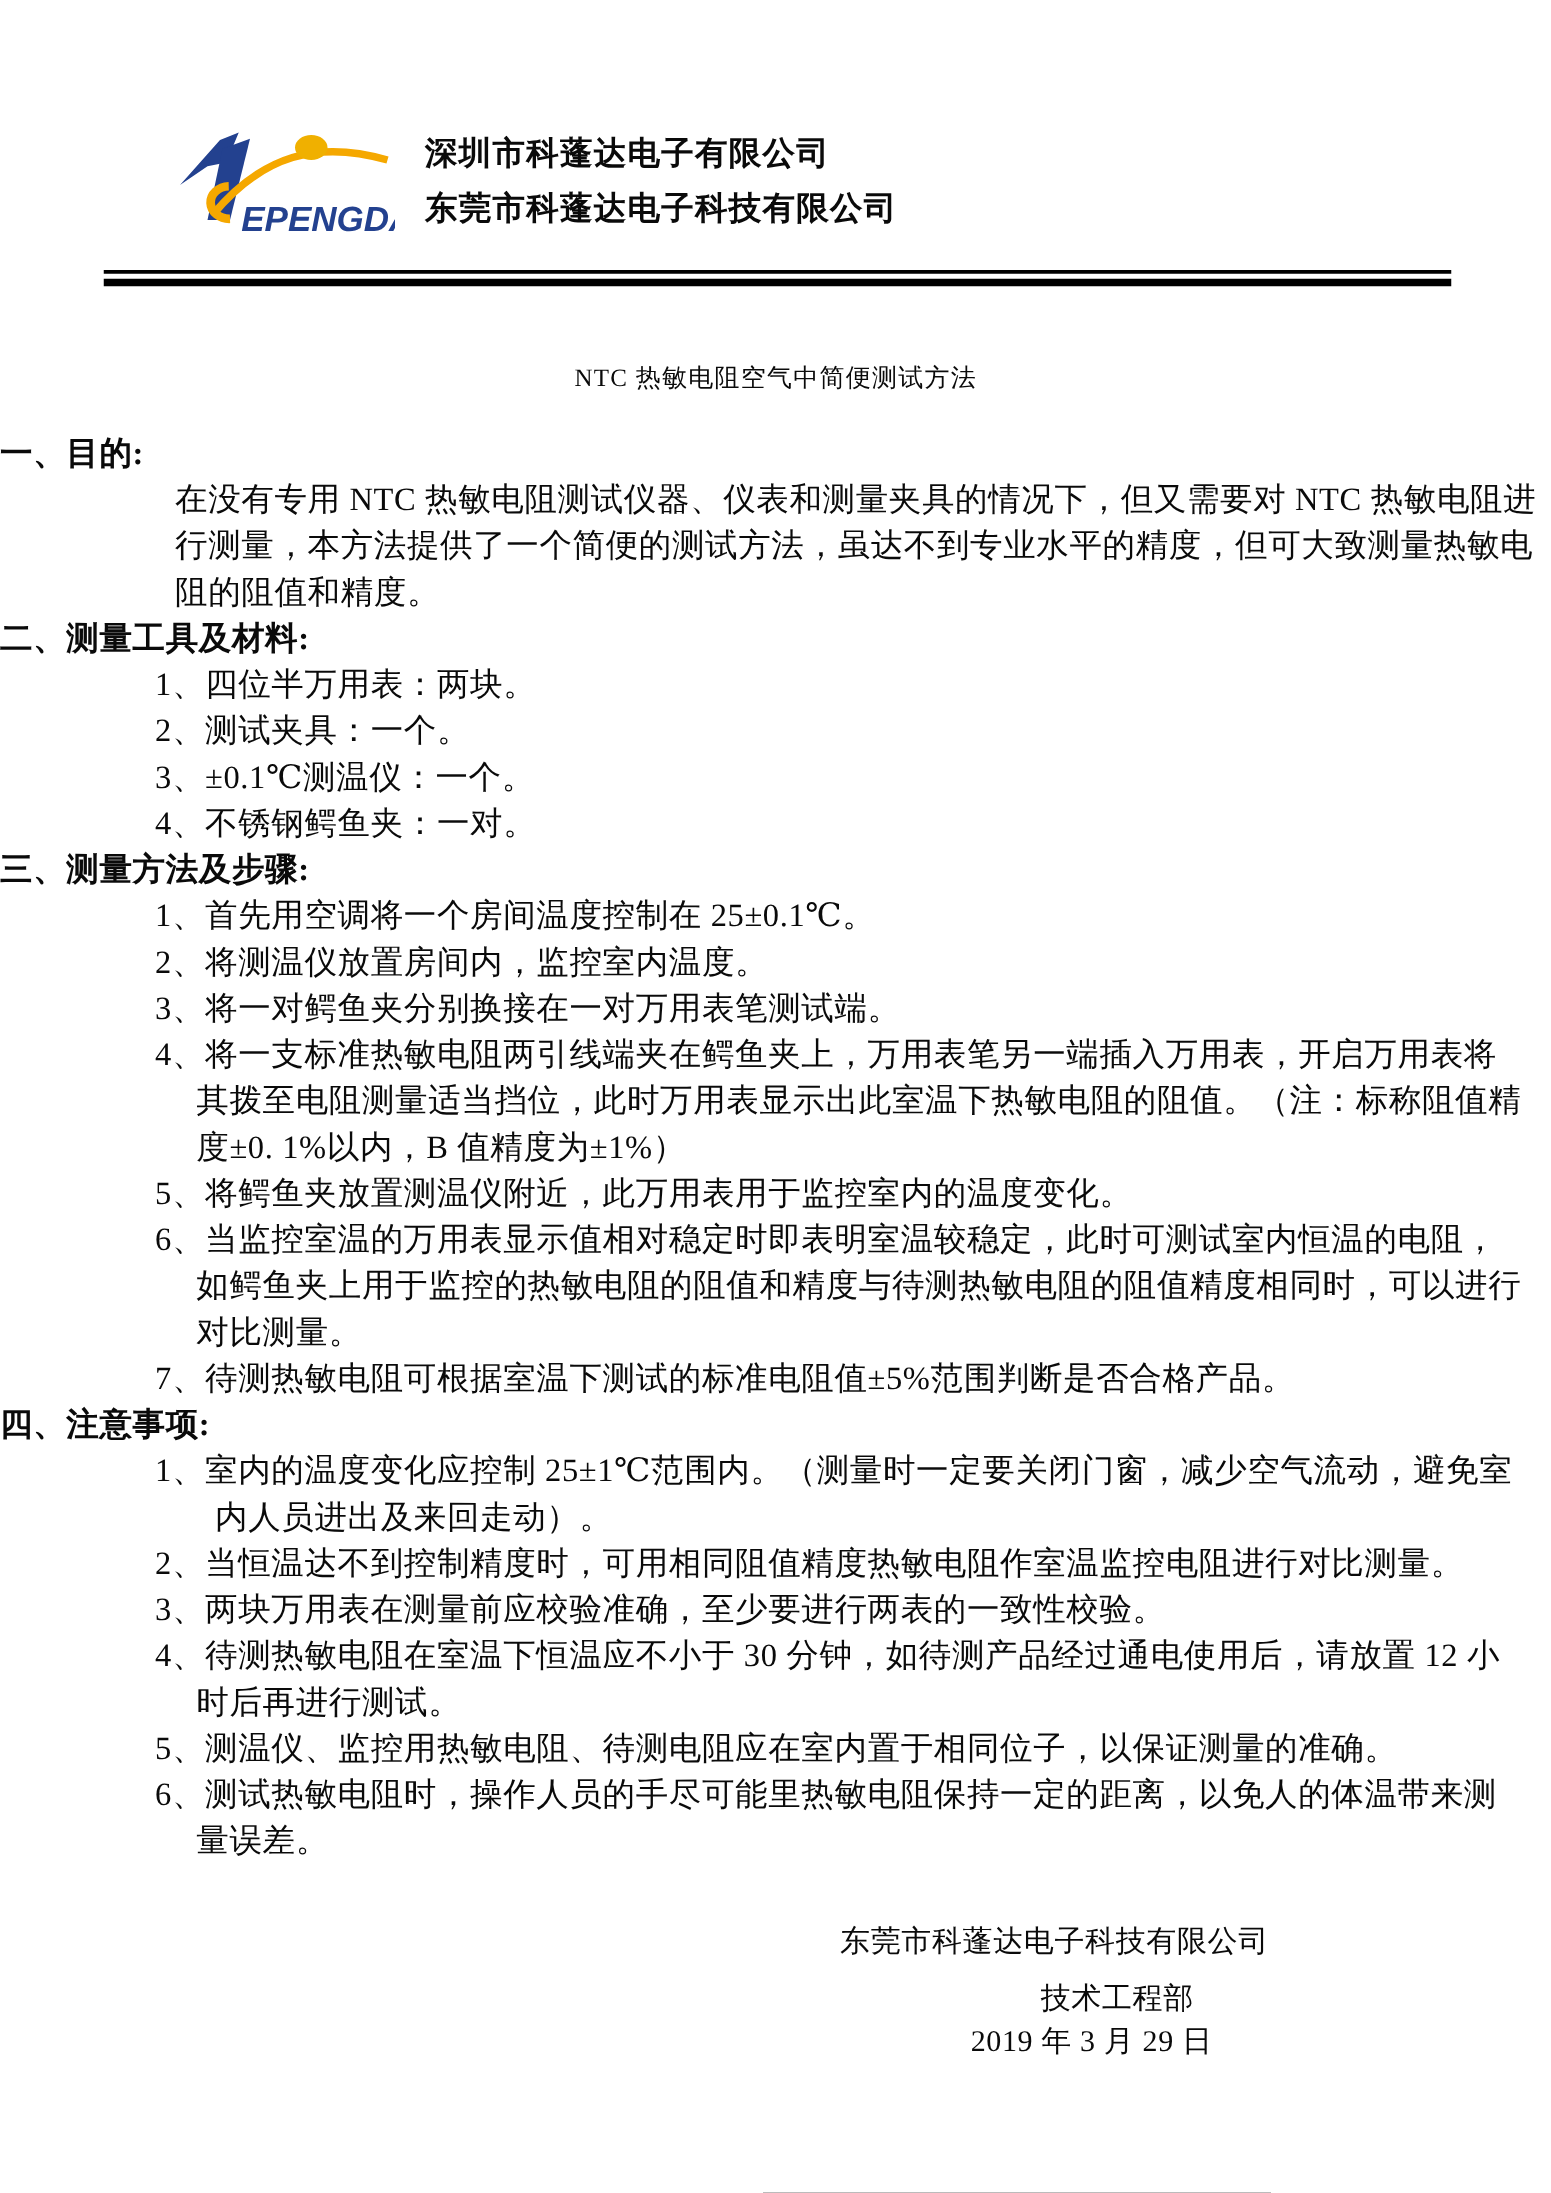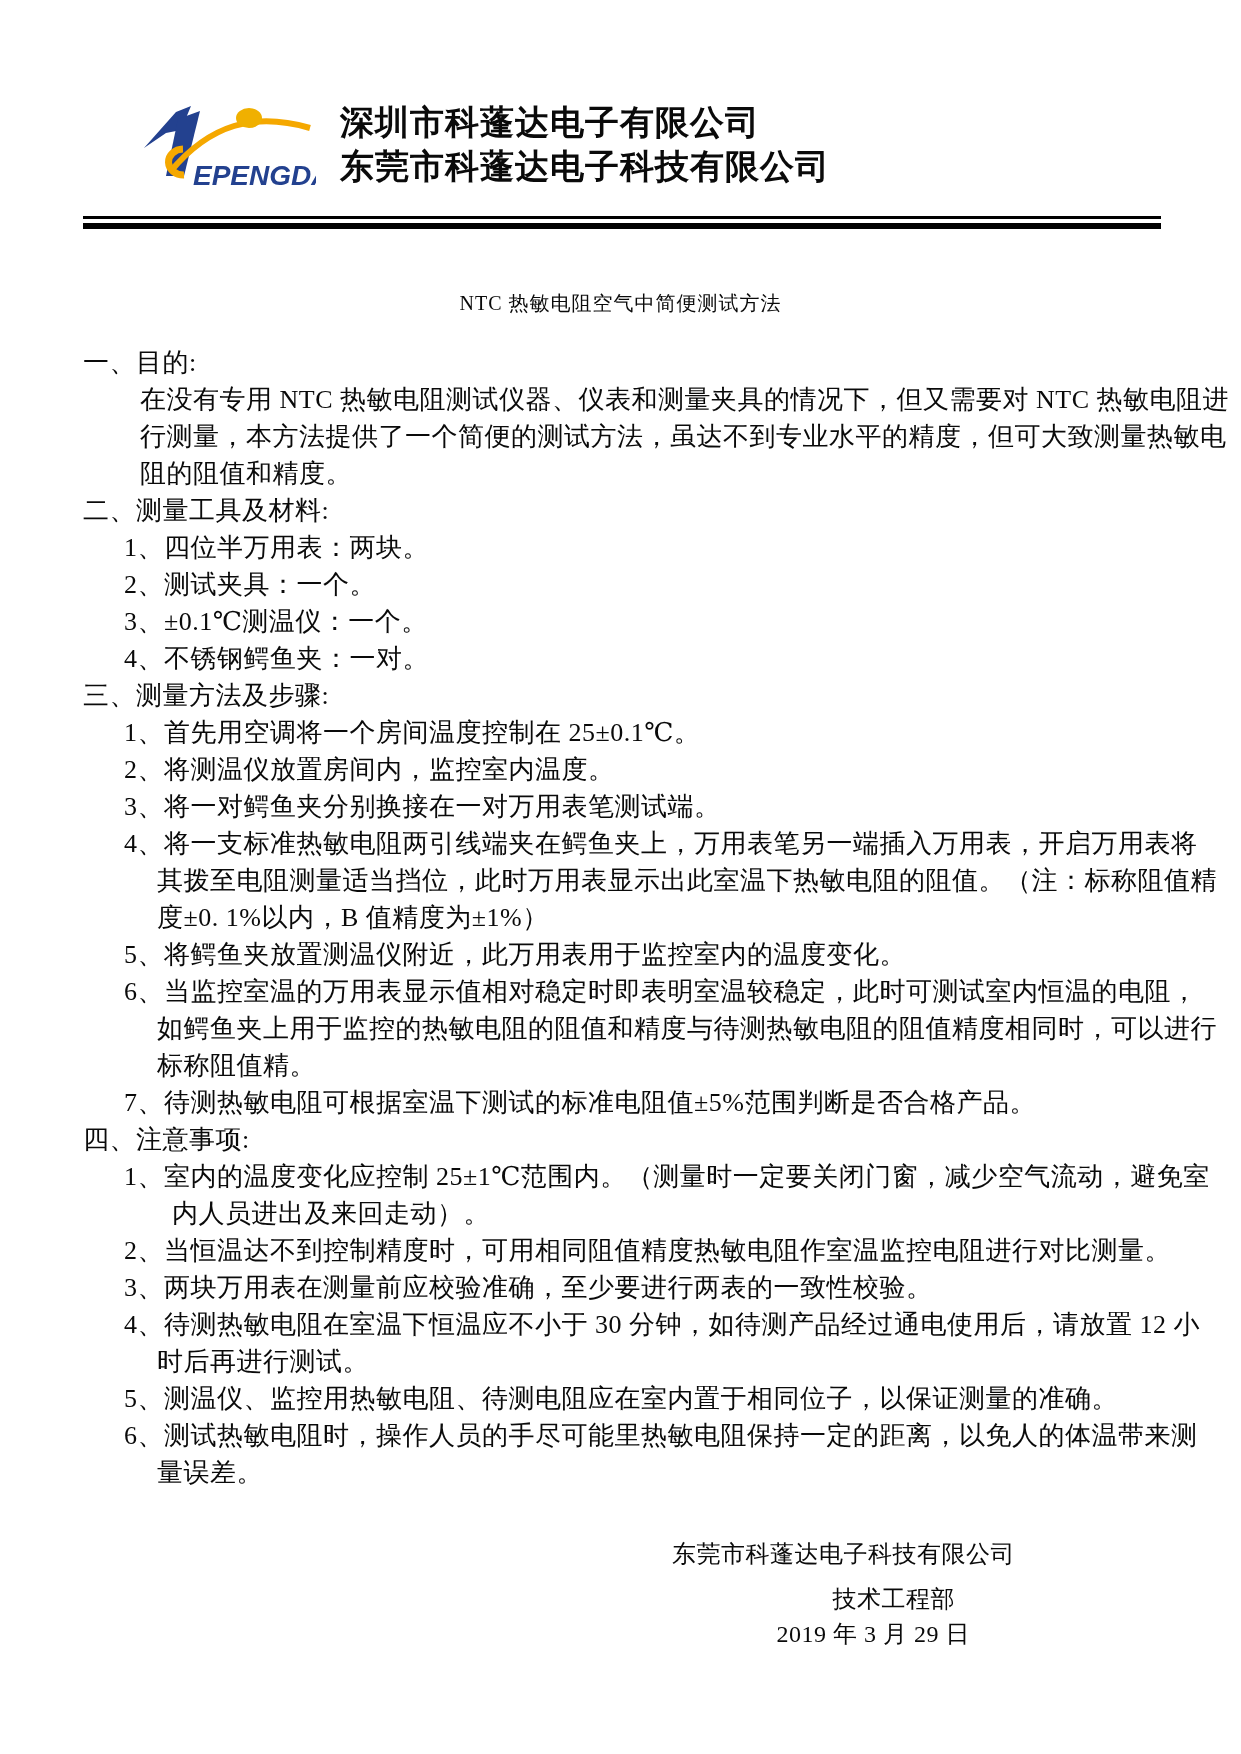--- a/index.html
+++ b/index.html
@@ -10,40 +10,40 @@
     background:#ffffff;
     font-family:"Liberation Serif","DejaVu Serif",serif;
     color:#0a0a0a;
     overflow:hidden;
   }
   
   #logo{position:absolute;left:136px;top:96px;width:180px;height:94px;}
   #company{
     position:absolute;left:340px;top:100px;
     font-family:"Liberation Sans","DejaVu Sans",sans-serif;
-    font-weight:700;font-size:34px;line-height:44px;
+    font-weight:700;font-size:26px;line-height:44px;
     letter-spacing:1px;white-space:nowrap;
   }
   .rule{position:absolute;left:83px;width:1078px;background:#000;}
   #rule-thin{top:216px;height:3px;}
   #rule-thick{top:223px;height:6px;}
   
   #doc-title{
     position:absolute;left:0;right:0;top:283px;
     text-align:center;font-size:20px;line-height:40px;
     letter-spacing:1px;white-space:nowrap;
   }
   
   #doc-body{position:absolute;left:0;top:0;width:100%;height:100%;}
   .line{
     position:absolute;left:0;right:83px;
     font-size:26px;line-height:37px;
     letter-spacing:0.5px;white-space:nowrap;
   }
-  .section{padding-left:83px;}
+  .section{font-weight:bold;}
   .para{padding-left:140px;}
   .item{padding-left:124px;}
   .cont{padding-left:157px;}
   .cont2{padding-left:172px;}
   .j{text-align-last:justify;}
   
   .footer-line{position:absolute;font-size:24px;line-height:32px;white-space:nowrap;letter-spacing:0.5px;}
   #footer-company{top:1538px;right:226px;}
   #footer-dept{top:1583px;right:286px;text-align:right;}
   #footer-date{top:1618px;right:271px;}
@@ -89,21 +89,21 @@
       <div class="line section" style="top: 677px;">三、测量方法及步骤:</div>
       <div class="line item" style="top: 714px;">1、首先用空调将一个房间温度控制在 25±0.1℃。</div>
       <div class="line item" style="top: 751px;">2、将测温仪放置房间内，监控室内温度。</div>
       <div class="line item" style="top: 788px;">3、将一对鳄鱼夹分别换接在一对万用表笔测试端。</div>
       <div class="line item j" style="top: 825px;">4、将一支标准热敏电阻两引线端夹在鳄鱼夹上，万用表笔另一端插入万用表，开启万用表将</div>
       <div class="line cont j" style="top: 862px;">其拨至电阻测量适当挡位，此时万用表显示出此室温下热敏电阻的阻值。（注：标称阻值精</div>
       <div class="line cont" style="top: 899px;">度±0. 1%以内，B 值精度为±1%）</div>
       <div class="line item" style="top: 936px;">5、将鳄鱼夹放置测温仪附近，此万用表用于监控室内的温度变化。</div>
       <div class="line item j" style="top: 973px;">6、当监控室温的万用表显示值相对稳定时即表明室温较稳定，此时可测试室内恒温的电阻，</div>
       <div class="line cont j" style="top: 1010px;">如鳄鱼夹上用于监控的热敏电阻的阻值和精度与待测热敏电阻的阻值精度相同时，可以进行</div>
-      <div class="line cont" style="top: 1047px;">标称阻值精。</div>
+      <div class="line cont" style="top: 1047px;">对比测量。</div>
       <div class="line item" style="top: 1084px;">7、待测热敏电阻可根据室温下测试的标准电阻值±5%范围判断是否合格产品。</div>
       <div class="line section" style="top: 1121px;">四、注意事项:</div>
       <div class="line item j" style="top: 1158px;">1、室内的温度变化应控制 25±1℃范围内。（测量时一定要关闭门窗，减少空气流动，避免室</div>
       <div class="line cont2" style="top: 1195px;">内人员进出及来回走动）。</div>
       <div class="line item" style="top: 1232px;">2、当恒温达不到控制精度时，可用相同阻值精度热敏电阻作室温监控电阻进行对比测量。</div>
       <div class="line item" style="top: 1269px;">3、两块万用表在测量前应校验准确，至少要进行两表的一致性校验。</div>
       <div class="line item j" style="top: 1306px;">4、待测热敏电阻在室温下恒温应不小于 30 分钟，如待测产品经过通电使用后，请放置 12 小</div>
       <div class="line cont" style="top: 1343px;">时后再进行测试。</div>
       <div class="line item" style="top: 1380px;">5、测温仪、监控用热敏电阻、待测电阻应在室内置于相同位子，以保证测量的准确。</div>
       <div class="line item j" style="top: 1417px;">6、测试热敏电阻时，操作人员的手尽可能里热敏电阻保持一定的距离，以免人的体温带来测</div>

